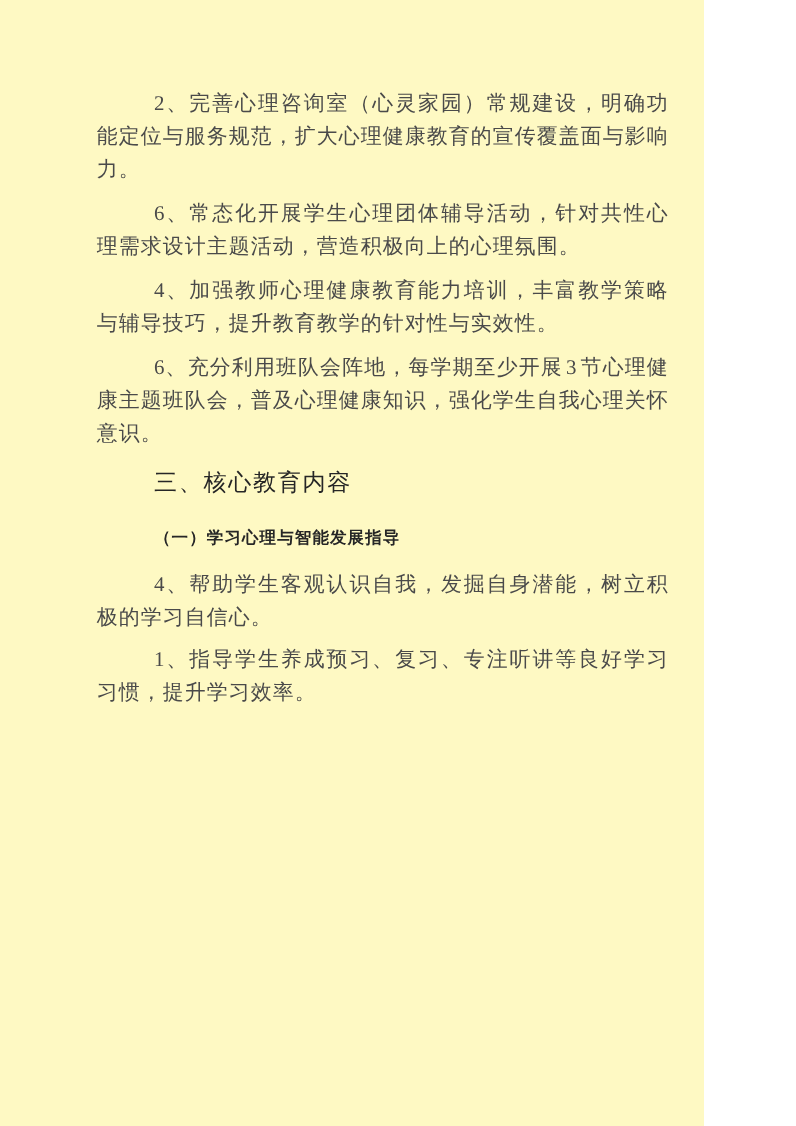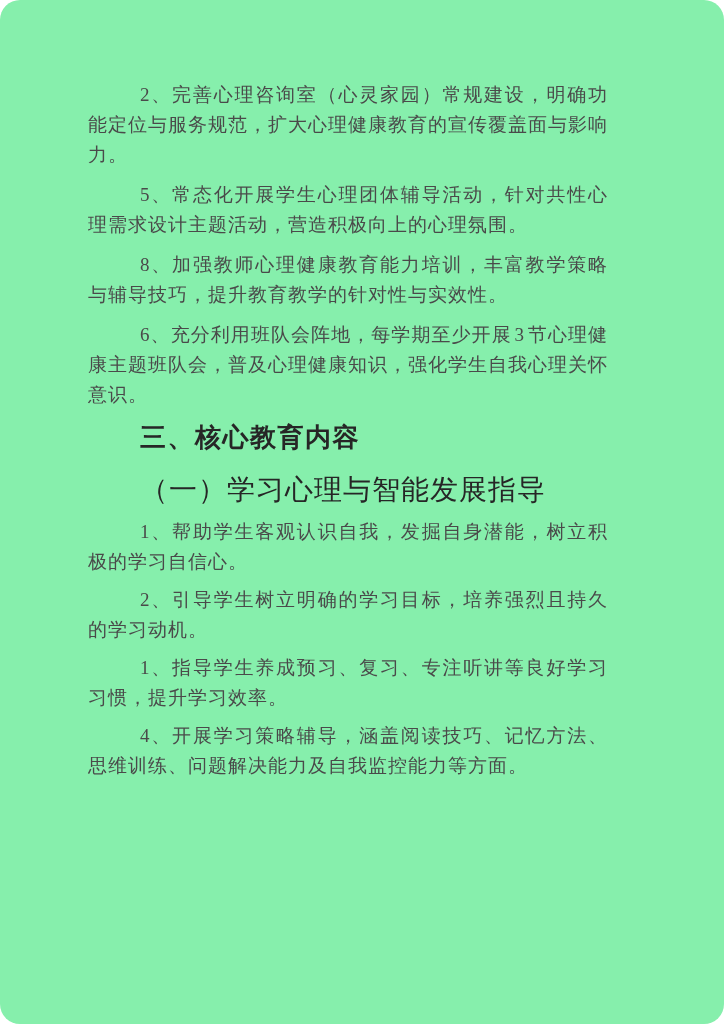--- a/index.html
+++ b/index.html
@@ -2,26 +2,25 @@
 <html><head>
 <meta charset="utf-8">
 <style>
   html, body {
     margin: 0;
     padding: 0;
     background: #ffffff;
   }
   .page {
     position: relative;
-    width: 724px;
+    width: 640px;
     height: 1024px;
-    background: #86efac;
+    background: #fef9c3;
     overflow: hidden;
     font-family: "Liberation Serif", "DejaVu Serif", serif;
-    border-radius: 20px;
   }
   .content {
     position: absolute;
     top: 0;
     left: 88px;
     width: 520px;
   }
   .para {
     margin: 0 0 10px 0;
     font-size: 19px;
@@ -30,57 +29,55 @@
     word-spacing: -3px;
     text-indent: 52px;
     text-align: justify;
     color: #4a4a4a;
   }
   .para.first {
     margin-top: 80px;
   }
   .section-heading {
     margin: 13px 0 0 0;
-    font-size: 26px;
+    font-size: 21px;
     line-height: 30px;
-    font-weight: bold;
+    font-weight: normal;
     letter-spacing: 1.5px;
     text-indent: 52px;
     color: #262626;
     font-family: "Liberation Serif", "DejaVu Serif", serif;
   }
   .subsection-heading {
     margin: 22px 0 12px 0;
-    font-size: 28px;
+    font-size: 15px;
     line-height: 30px;
-    font-weight: normal;
+    font-weight: bold;
     letter-spacing: 1px;
     text-indent: 52px;
     color: #262626;
     font-family: "Liberation Sans", "DejaVu Sans", sans-serif;
   }
   .sec-b .para {
     margin-bottom: 8px;
   }
 </style>
 </head>
 <body>
 
 <div class="page">
   <div class="content">
 
     <p class="para first">2、完善心理咨询室（心灵家园）常规建设，明确功能定位与服务规范，扩大心理健康教育的宣传覆盖面与影响力。</p>
-    <p class="para">5、常态化开展学生心理团体辅导活动，针对共性心理需求设计主题活动，营造积极向上的心理氛围。</p>
-    <p class="para">8、加强教师心理健康教育能力培训，丰富教学策略与辅导技巧，提升教育教学的针对性与实效性。</p>
+    <p class="para">6、常态化开展学生心理团体辅导活动，针对共性心理需求设计主题活动，营造积极向上的心理氛围。</p>
+    <p class="para">4、加强教师心理健康教育能力培训，丰富教学策略与辅导技巧，提升教育教学的针对性与实效性。</p>
     <p class="para">6、充分利用班队会阵地，每学期至少开展 3 节心理健康主题班队会，普及心理健康知识，强化学生自我心理关怀意识。</p>
 
     <h2 class="section-heading">三、核心教育内容</h2>
     <h3 class="subsection-heading">（一）学习心理与智能发展指导</h3>
 
     <div class="sec-b">
-      <p class="para">1、帮助学生客观认识自我，发掘自身潜能，树立积极的学习自信心。</p>
-      <p class="para">2、引导学生树立明确的学习目标，培养强烈且持久的学习动机。</p>
+      <p class="para">4、帮助学生客观认识自我，发掘自身潜能，树立积极的学习自信心。</p>
       <p class="para">1、指导学生养成预习、复习、专注听讲等良好学习习惯，提升学习效率。</p>
-      <p class="para">4、开展学习策略辅导，涵盖阅读技巧、记忆方法、思维训练、问题解决能力及自我监控能力等方面。</p>
     </div>
 
   </div>
 </div>
 
 </body></html>

